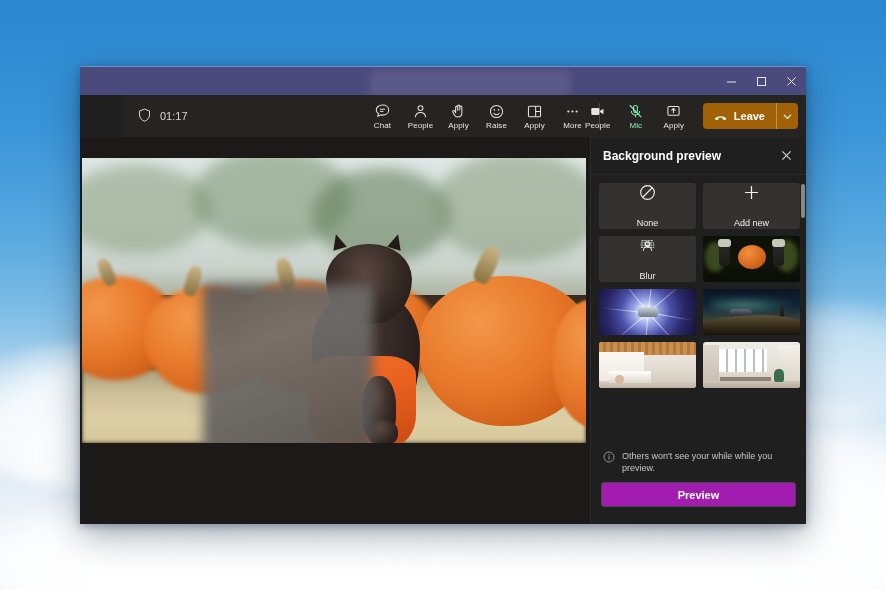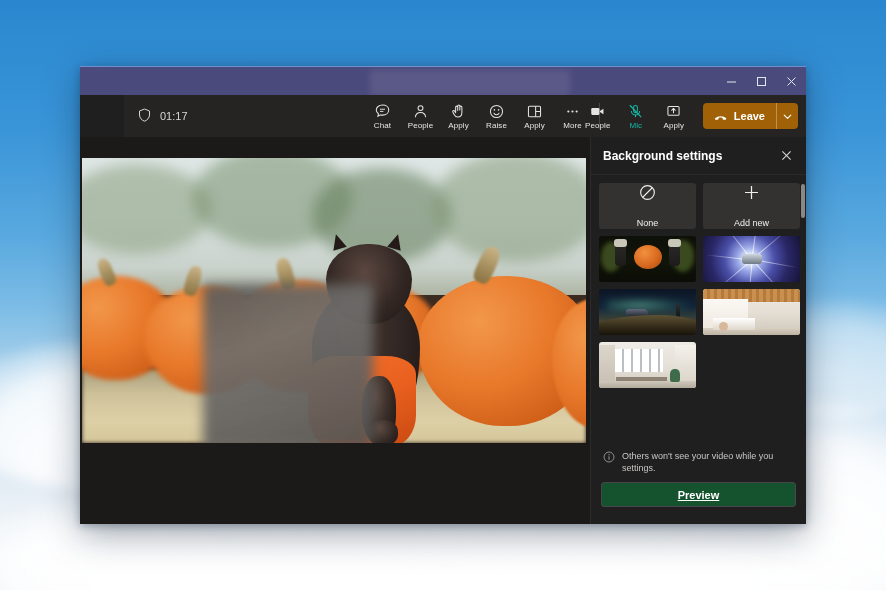--- a/index.html
+++ b/index.html
@@ -125,21 +125,21 @@
     align-items: center;
     gap: 1px;
     color: #e4e4e4;
     padding-top: 2px;
   }
   .tb-item .tb-label {
     font-size: 8px;
     line-height: 10px;
     letter-spacing: .1px;
   }
-  .tb-item.muted { color: #14b8a6; }
+  .tb-item.muted { color: #86efac; }
   .tb-sep {
     width: 1px;
     height: 26px;
     background: #484746;
     margin: 0 7px;
     align-self: center;
   }
   #toolbar-right {
     margin-left: auto;
     display: flex;
@@ -469,25 +469,24 @@
     display: block;
     width: 100%;
     height: 25px;
     border-radius: 3px;
     font-size: 11px;
     font-weight: 600;
     line-height: 25px;
     text-align: center;
   }
   #preview-button {
-    background: #14532d;
+    background: #a21caf;
     border: 1px solid #47464a;
     color: #ffffff;
     margin-bottom: 7px;
-    text-decoration: underline;
   }
   #apply-button {
     background: #5b5fc7;
     color: #ffffff;
     border: 1px solid #5b5fc7;
   }
   svg { pointer-events: none; }
 </style>
 </head>
 <body>
@@ -672,21 +671,21 @@
           <div class="cat-paw" style="left:286px; top:262px; width:30px; height:26px;"></div>
 
           <div id="video-redaction"></div>
         </div>
       </div>
     </div>
 
     <div id="bg-panel">
 
       <div id="bg-panel-header">
-        <div id="bg-panel-title">Background settings</div>
+        <div id="bg-panel-title">Background preview</div>
         <div id="bg-panel-close">
           <svg width="11" height="11" viewBox="0 0 12 12">
             <line x1="1.5" y1="1.5" x2="10.5" y2="10.5" stroke="currentColor" stroke-width="1.1"></line>
             <line x1="10.5" y1="1.5" x2="1.5" y2="10.5" stroke="currentColor" stroke-width="1.1"></line>
           </svg>
         </div>
       </div>
 
       <div id="bg-grid-wrap">
         <div id="bg-grid">
@@ -700,20 +699,33 @@
           </div>
 
           <div class="bg-tile">
             <svg width="19" height="19" viewBox="0 0 20 20">
               <line x1="10" y1="3.2" x2="10" y2="16.8" stroke="currentColor" stroke-width="1.3"></line>
               <line x1="3.2" y1="10" x2="16.8" y2="10" stroke="currentColor" stroke-width="1.3"></line>
             </svg>
             <span class="tile-label">Add new</span>
           </div>
 
+          <div class="bg-tile">
+            <svg width="19" height="19" viewBox="0 0 20 20">
+              <g stroke="currentColor" stroke-width="1" stroke-linecap="round">
+                <line x1="4" y1="5" x2="16" y2="5" stroke-dasharray="1.6 1.6"></line>
+                <line x1="3.4" y1="7.3" x2="16.6" y2="7.3" stroke-dasharray="1.6 1.6"></line>
+                <line x1="3.2" y1="9.6" x2="16.8" y2="9.6" stroke-dasharray="1.6 1.6"></line>
+                <line x1="3.4" y1="11.9" x2="16.6" y2="11.9" stroke-dasharray="1.6 1.6"></line>
+              </g>
+              <path d="M5.6 15.4c0-2.4 2-4.2 4.4-4.2s4.4 1.8 4.4 4.2" fill="none" stroke="currentColor" stroke-width="1.1"></path>
+              <circle cx="10" cy="8.2" r="2.2" fill="none" stroke="currentColor" stroke-width="1.1"></circle>
+            </svg>
+            <span class="tile-label">Blur</span>
+          </div>
 
           <div class="bg-tile photo">
             <div class="thumb th-pumpkin-hands">
               <div class="ph-leaf" style="left:2px; top:6px; width:20px; height:30px;"></div>
               <div class="ph-leaf" style="right:2px; top:4px; width:22px; height:32px;"></div>
               <div class="ph-arm l"></div>
                 <div class="ph-arm r"></div>
               <div class="ph-cuff l"></div>
                 <div class="ph-cuff r"></div>
               <div class="ph-pump"></div>
@@ -771,20 +783,20 @@
         </div>
       </div>
 
       <div id="bg-panel-footer">
         <div id="preview-note">
           <svg width="12" height="12" viewBox="0 0 14 14" style="flex:none;margin-top:1px">
             <circle cx="7" cy="7" r="5.8" fill="none" stroke="#a19f9d" stroke-width="1"></circle>
             <circle cx="7" cy="4.3" r=".75" fill="#a19f9d"></circle>
             <line x1="7" y1="6.2" x2="7" y2="10.2" stroke="#a19f9d" stroke-width="1.1"></line>
           </svg>
-          <span class="note-text">Others won't see your video while you settings.</span>
+          <span class="note-text">Others won't see your while while you preview.</span>
         </div>
         <div class="panel-btn" id="preview-button">Preview</div>
       </div>
 
     </div>
   </div>
 </div>
 
 </body></html>

